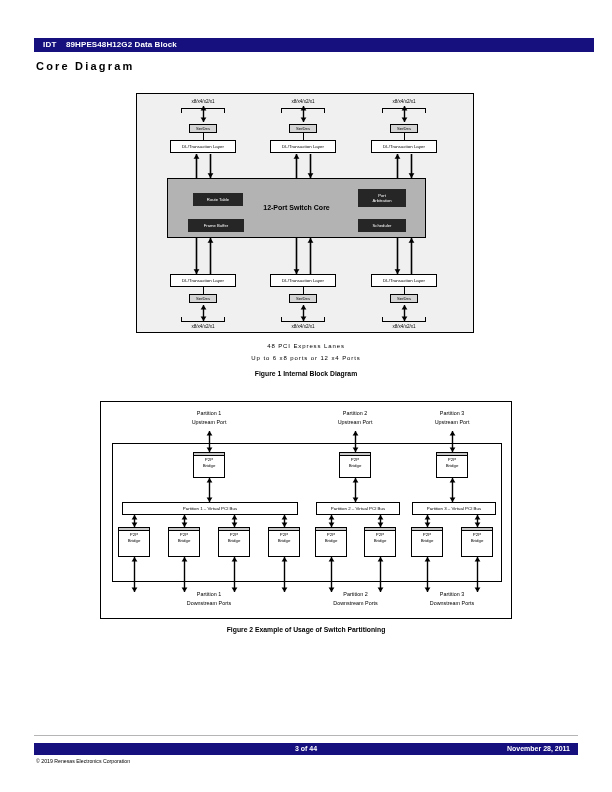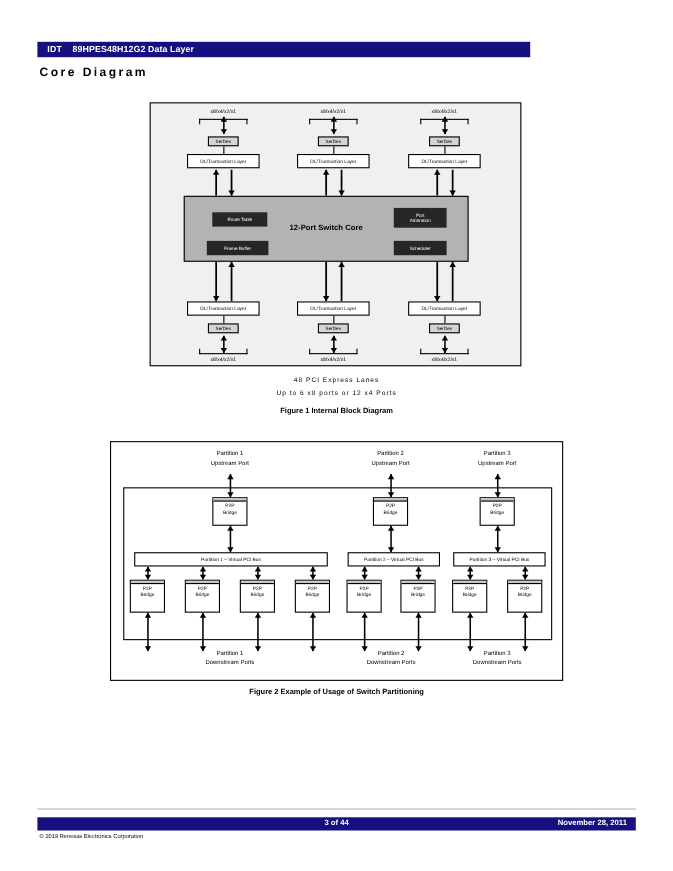--- a/index.html
+++ b/index.html
@@ -7,21 +7,21 @@
     margin: 0; padding: 0;
     width: 612px; height: 792px;
     background: #ffffff;
     font-family: "Liberation Sans", sans-serif;
     -webkit-font-smoothing: antialiased;
   }
   .page { position: relative; width: 612px; height: 792px; overflow: hidden; }
 
   
   .hdr-bar {
-    position: absolute; left: 34px; top: 38px; width: 448px; height: 14px;
+    position: absolute; left: 34px; top: 38px; width: 560px; height: 14px;
     background: #15107e;
   }
   .hdr-idt {
     position: absolute; left: 9px; top: 2px;
     color: #ffffff; font-size: 8px; font-weight: bold; letter-spacing: .2px;
   }
   .hdr-title {
     position: absolute; left: 32px; top: 2px;
     color: #ffffff; font-size: 8px; font-weight: bold; letter-spacing: .1px;
   }
@@ -91,21 +91,21 @@
   .ftr-copy { position: absolute; left: 36px; top: 758px;
               color: #000; font-size: 5.2px; }
 </style>
 </head>
 <body>
 
 <div class="page">
 
   <div class="hdr-bar">
     <span class="hdr-idt">IDT</span>
-    <span class="hdr-title">89HPES48H12G2 Data Layer</span>
+    <span class="hdr-title">89HPES48H12G2 Data Block</span>
   </div>
   <div class="section-title">Core Diagram</div>
 
   <div class="fig" id="fig1" style="left:0;top:0;width:612px;height:340px;">
       <div class="frame" style="left:136px; top:93px; width:338px; height:240px; background:#f0f0f0;"></div>
       <div class="core" style="left:167px; top:178px; width:259px; height:60px;">
         <div class="core-title" style="top:25px;">12-Port Switch Core</div>
         <div class="box dark" style="left:25px; top:14px; width:50px; height:13px;">Route Table</div>
         <div class="box dark" style="left:20px; top:40px; width:56px; height:13px;">Frame Buffer</div>
         <div class="box dark" style="left:190px; top:10px; width:48px; height:18px;">Port<br>Arbitration</div>

